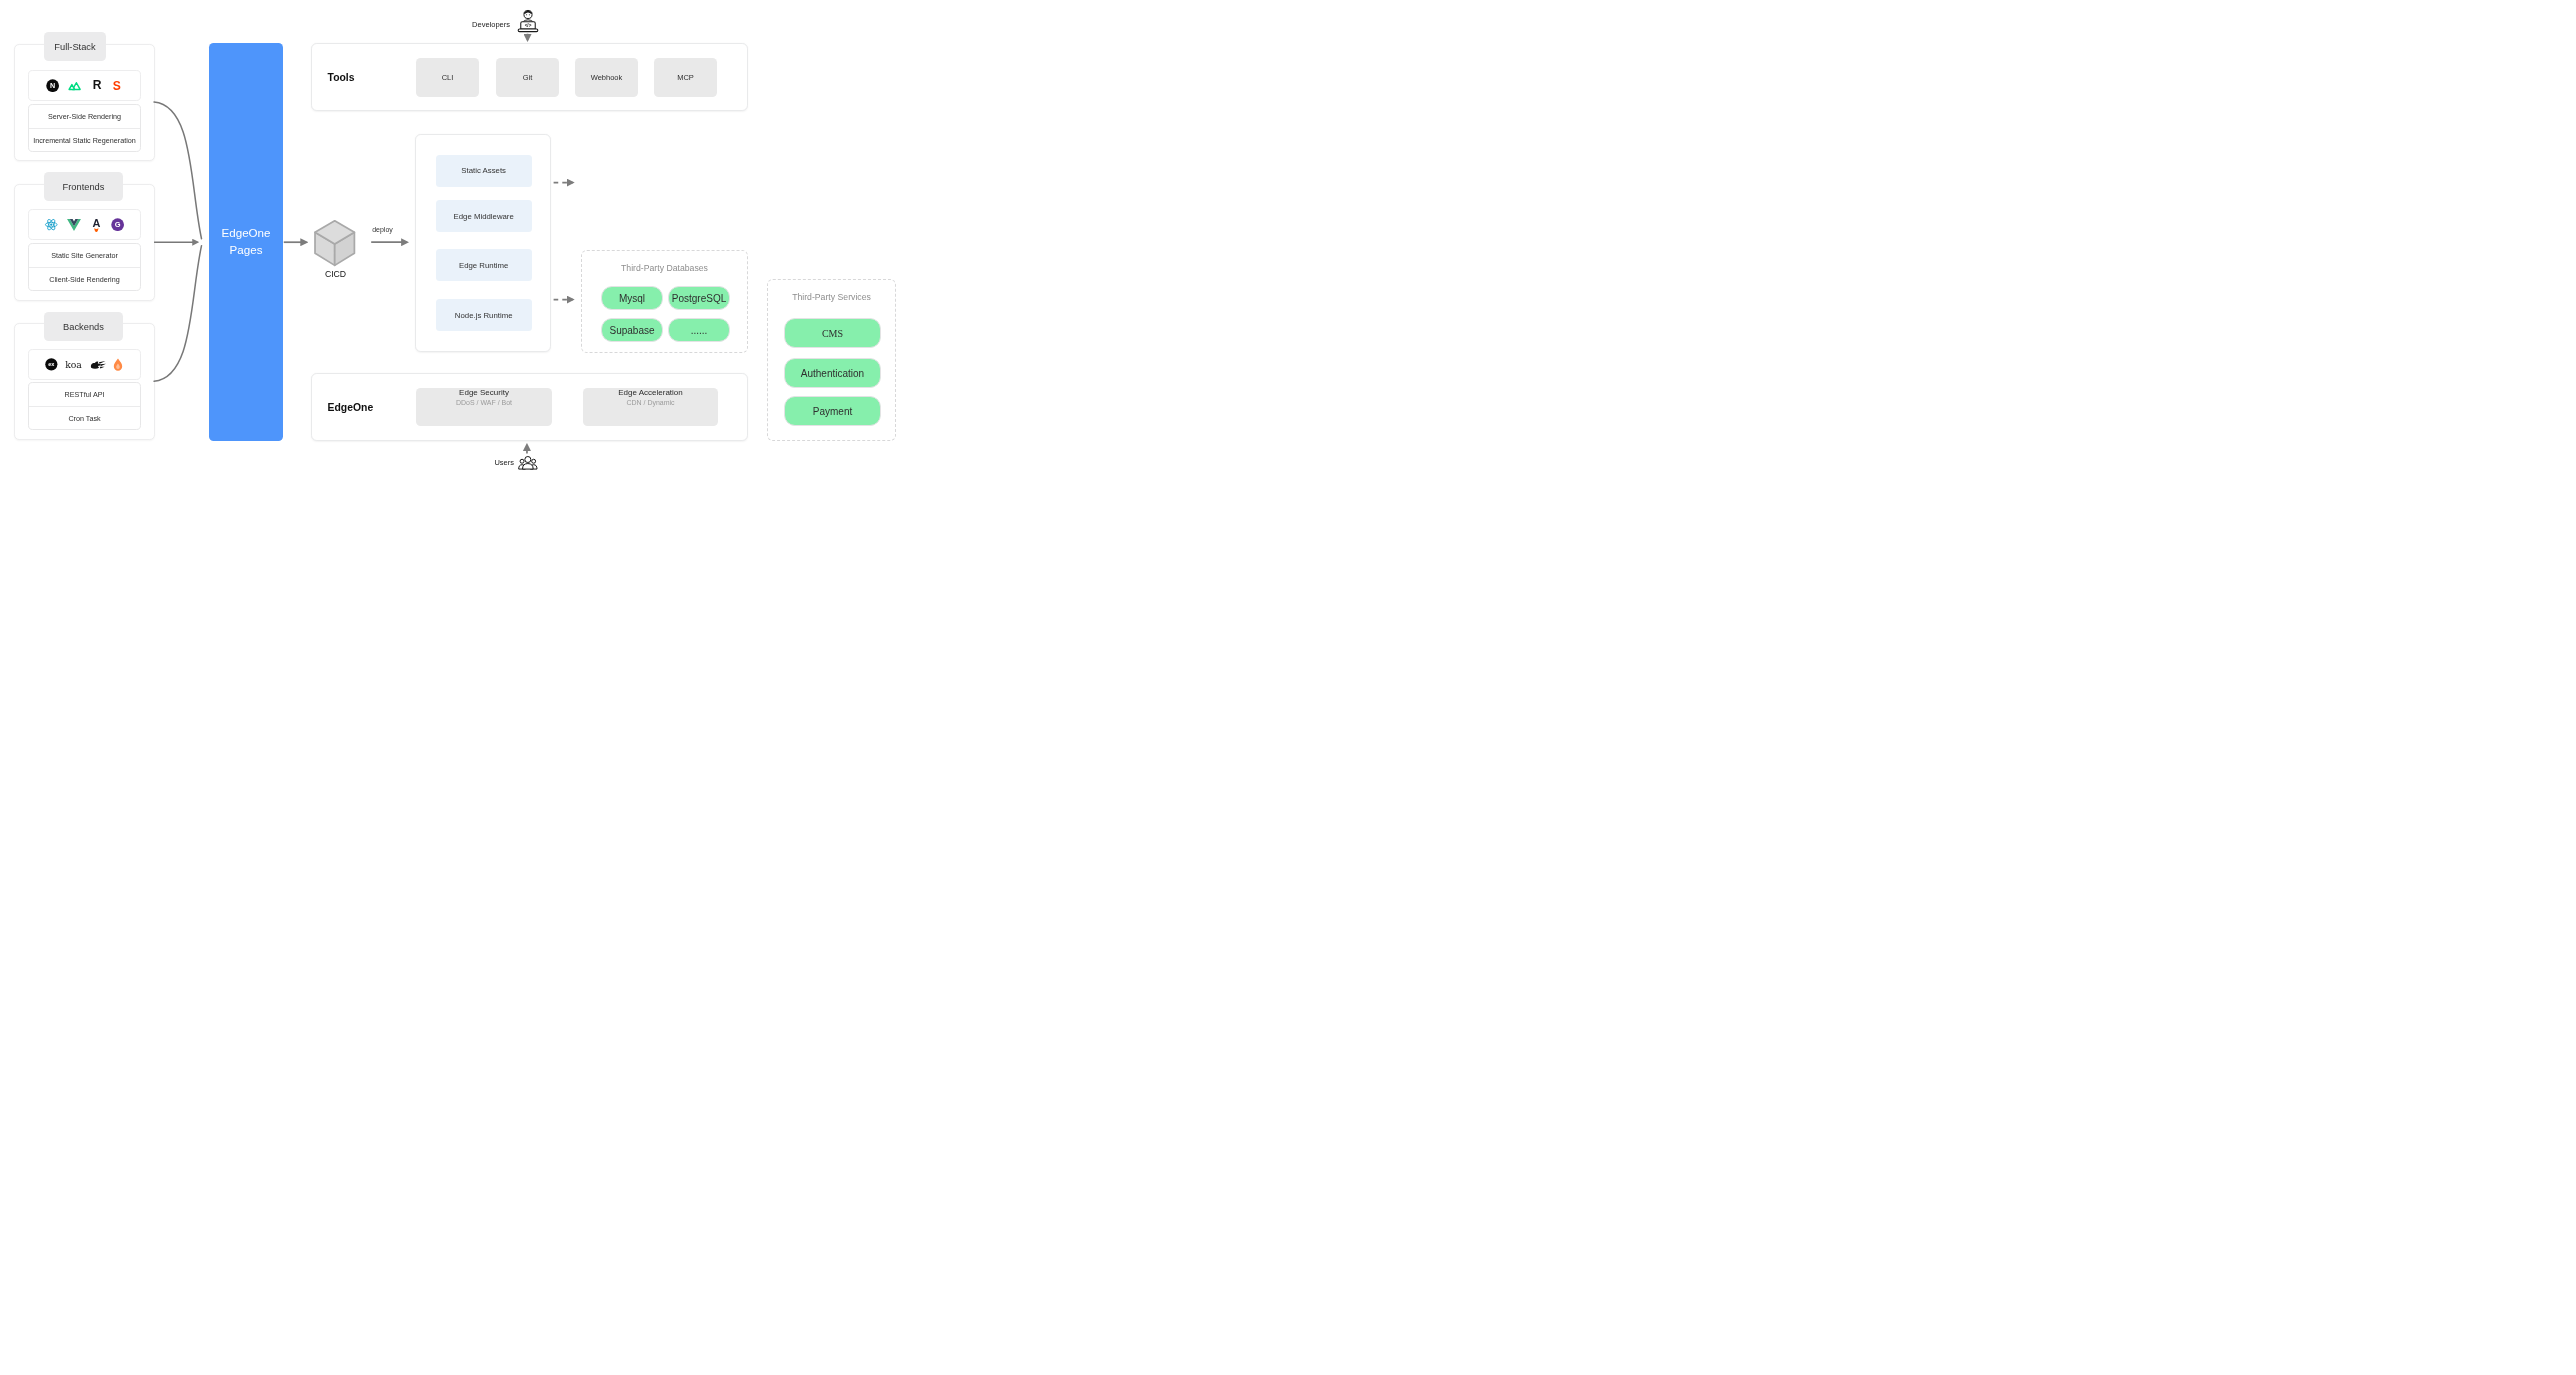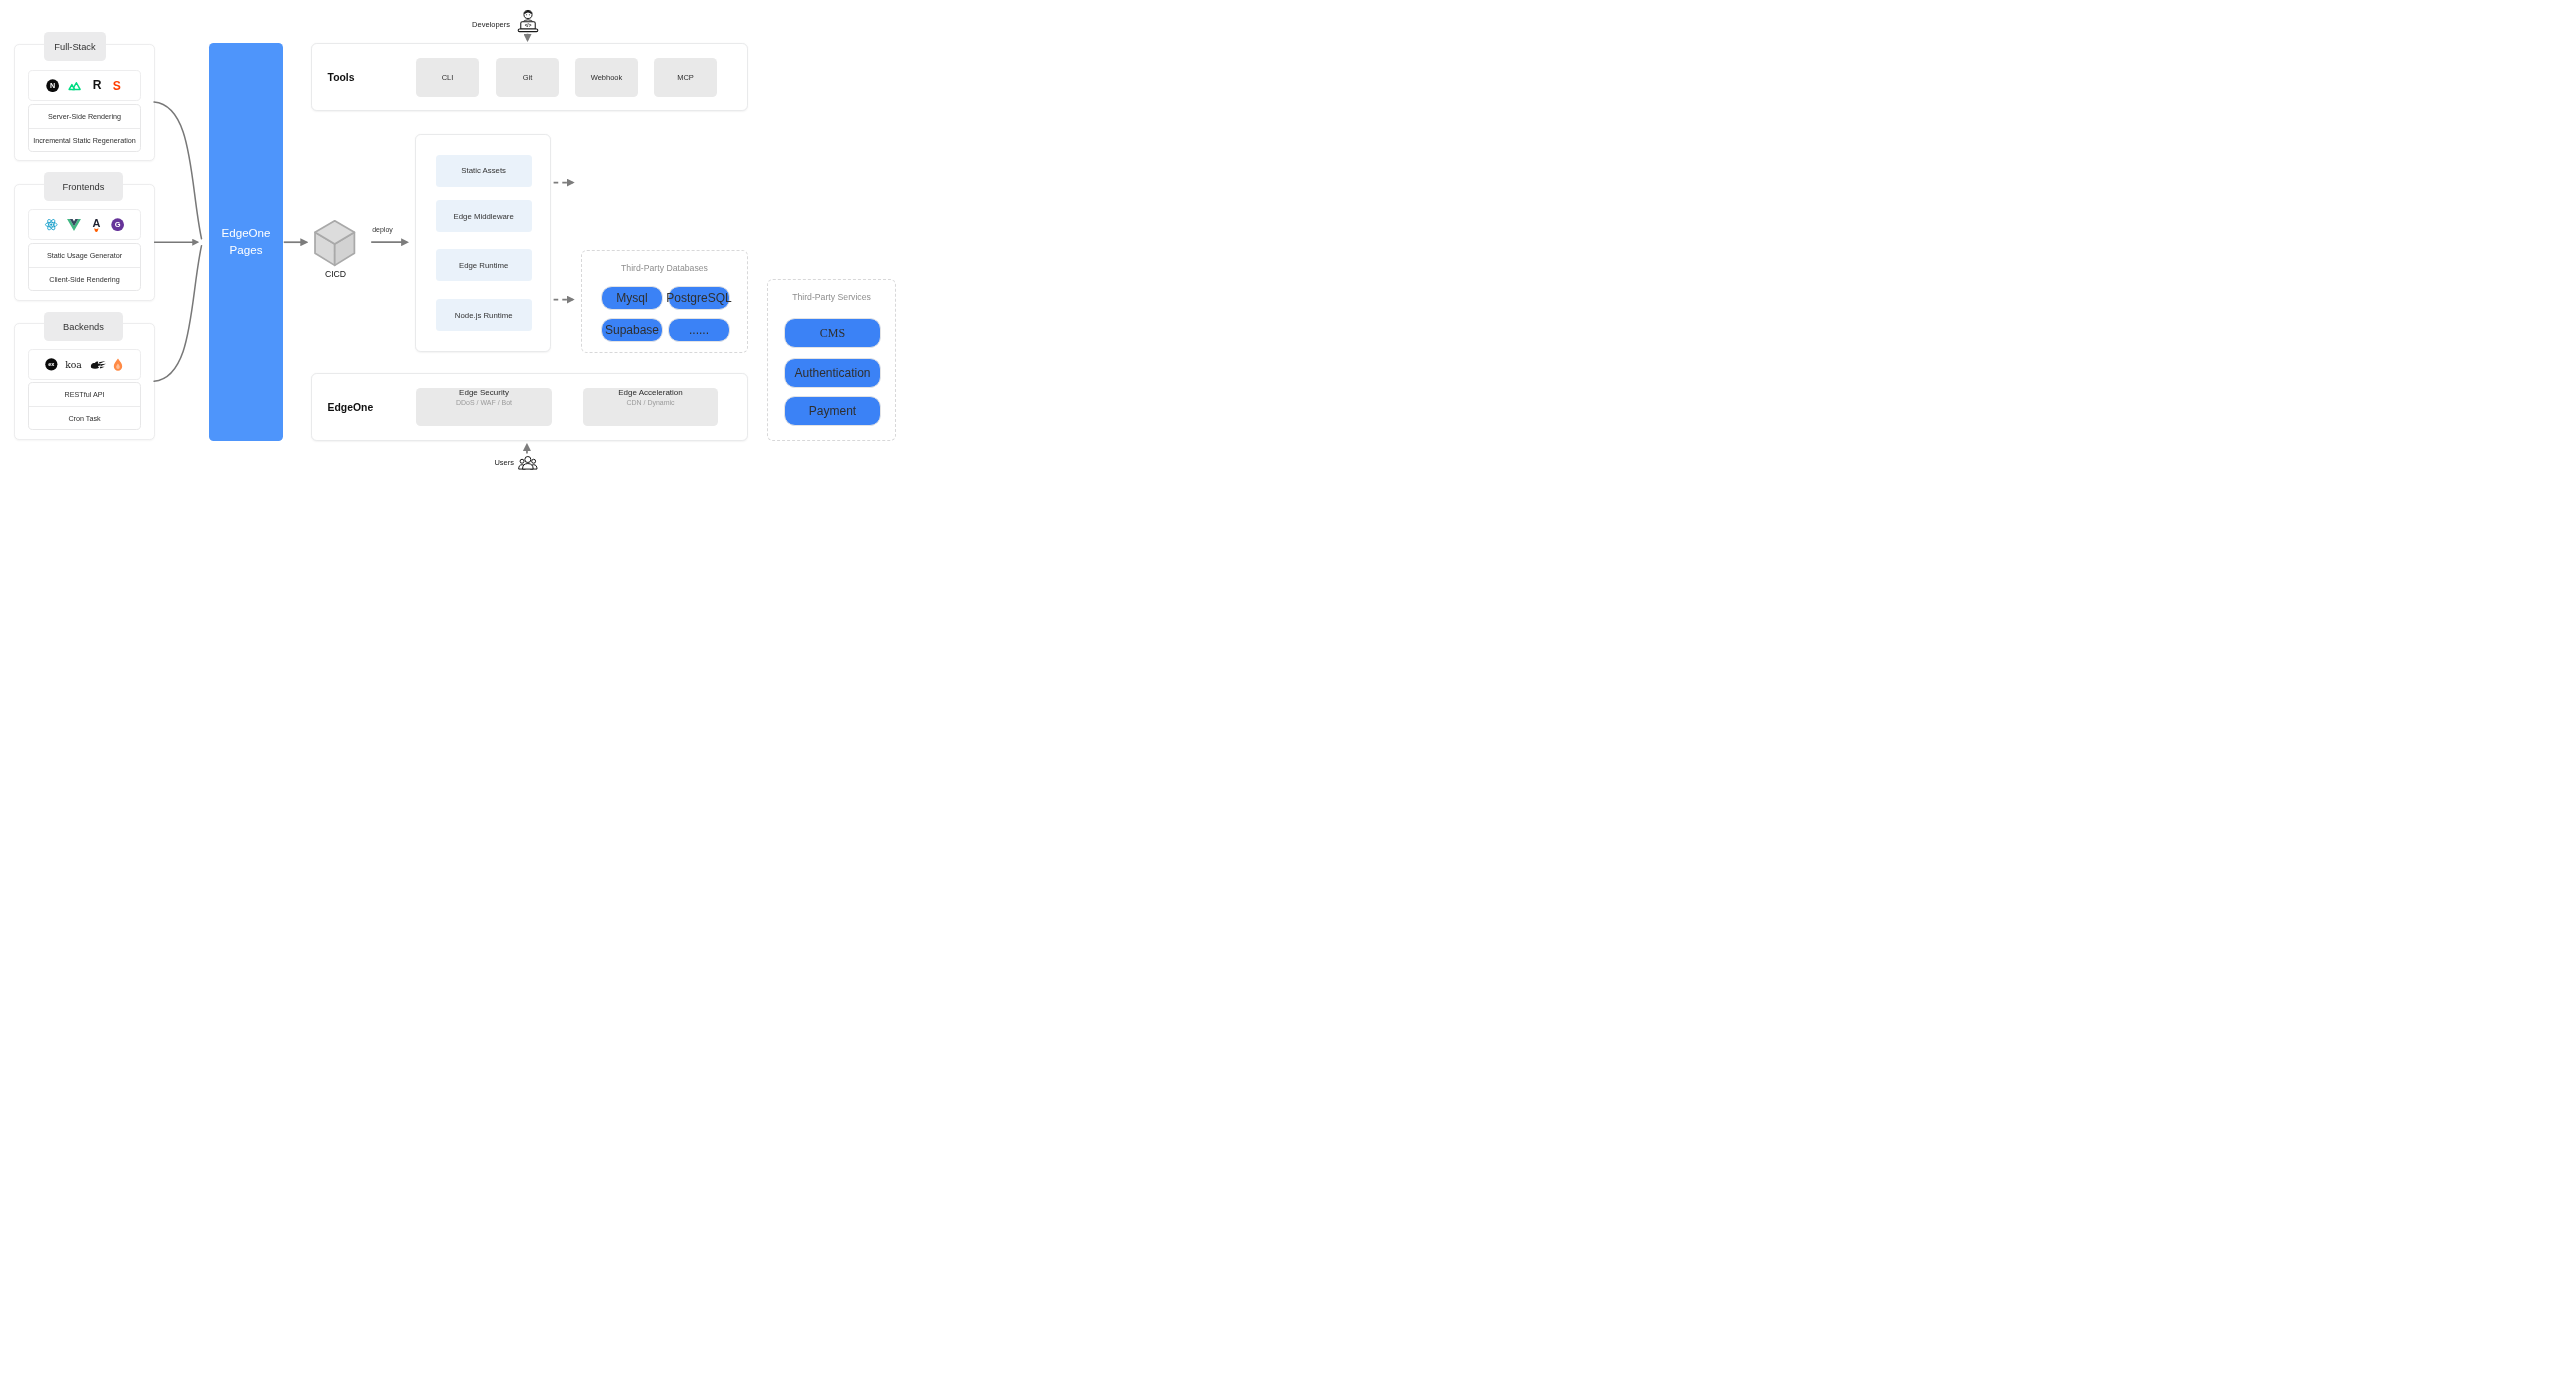--- a/index.html
+++ b/index.html
@@ -15,22 +15,22 @@
   .iconrow{background:#fff;border:0.6px solid #EDEDEE;border-radius:4.6px;display:flex;align-items:center;
            justify-content:center;gap:8.7px;}
   .list{background:#fff;border:0.6px solid #E7E7E8;border-radius:4.6px;overflow:hidden;}
   .list .row{height:23px;display:flex;align-items:center;justify-content:center;font-size:7.2px;color:#2F2F2F;}
   .list .row + .row{border-top:0.6px solid #EBEBEC;}
   
   .chip{background:#E9E9E9;border-radius:4.6px;display:flex;align-items:center;justify-content:center;
         font-size:7.5px;color:#2F2F2F;}
   .chip-blue{background:#EAF2FA;border-radius:3.5px;display:flex;align-items:center;justify-content:center;
         font-size:7.8px;color:#333;font-weight:500;}
-  .chip-outline{background:#3b82f6;border:0.9px solid #E3E3E4;border-radius:11px;display:flex;align-items:center;
-        justify-content:center;font-size:12px;color:#2F2F2F;}
+  .chip-outline{background:#86efac;border:0.9px solid #E3E3E4;border-radius:11px;display:flex;align-items:center;
+        justify-content:center;font-size:10px;color:#2F2F2F;}
   .duochip{background:#E9E9E9;border-radius:4.6px;display:flex;flex-direction:column;align-items:center;
         gap:1.7px;}
   .duochip .t{font-size:8px;color:#2B2B2B;font-weight:500;}
   .duochip .s{font-size:7px;color:#9B9B9B;}
   .sectitle{font-size:8.7px;color:#8E8E8E;text-align:center;width:100%;}
   .biglabel{font-size:10.4px;font-weight:600;color:#101010;display:flex;align-items:center;height:100%;}
   .bluebox{background:#4E95FB;border-radius:4.6px;display:flex;align-items:center;justify-content:center;
         text-align:center;color:#fff;font-size:11.6px;font-weight:500;line-height:1.45;z-index:2;}
   .small-label{font-size:7.5px;color:#222;}
   .cicd-label{font-size:8.7px;color:#141414;text-align:center;}
@@ -104,21 +104,21 @@
         </svg>
     </span>
     <span class="icn">
       <svg width="13.3" height="13.3" viewBox="0 0 24 24">
           <circle cx="12" cy="12" r="11.5" fill="#663399"></circle>
           <text x="12" y="16.8" text-anchor="middle" font-family="Liberation Sans,sans-serif" font-size="13.5" font-weight="600" fill="#fff">G</text>
         </svg>
     </span>
   </div>
   <div class="abs list" style="left:28px;top:243px;width:111px;height:46px;">
-    <div class="row">Static Usage Generator</div>
+    <div class="row">Static Site Generator</div>
     <div class="row">Client-Side Rendering</div>
   </div>
 
   <div class="abs groupbox" style="left:14px;top:323px;width:139px;height:115px;"></div>
   <div class="abs tag" style="left:44px;top:312px;width:79px;height:29px;">
     <span>Backends</span>
   </div>
   <div class="abs iconrow" style="left:28px;top:349px;width:111px;height:29px;gap:5.8px;">
     <span class="icn">
       <svg width="12.7" height="12.7" viewBox="0 0 24 24">

